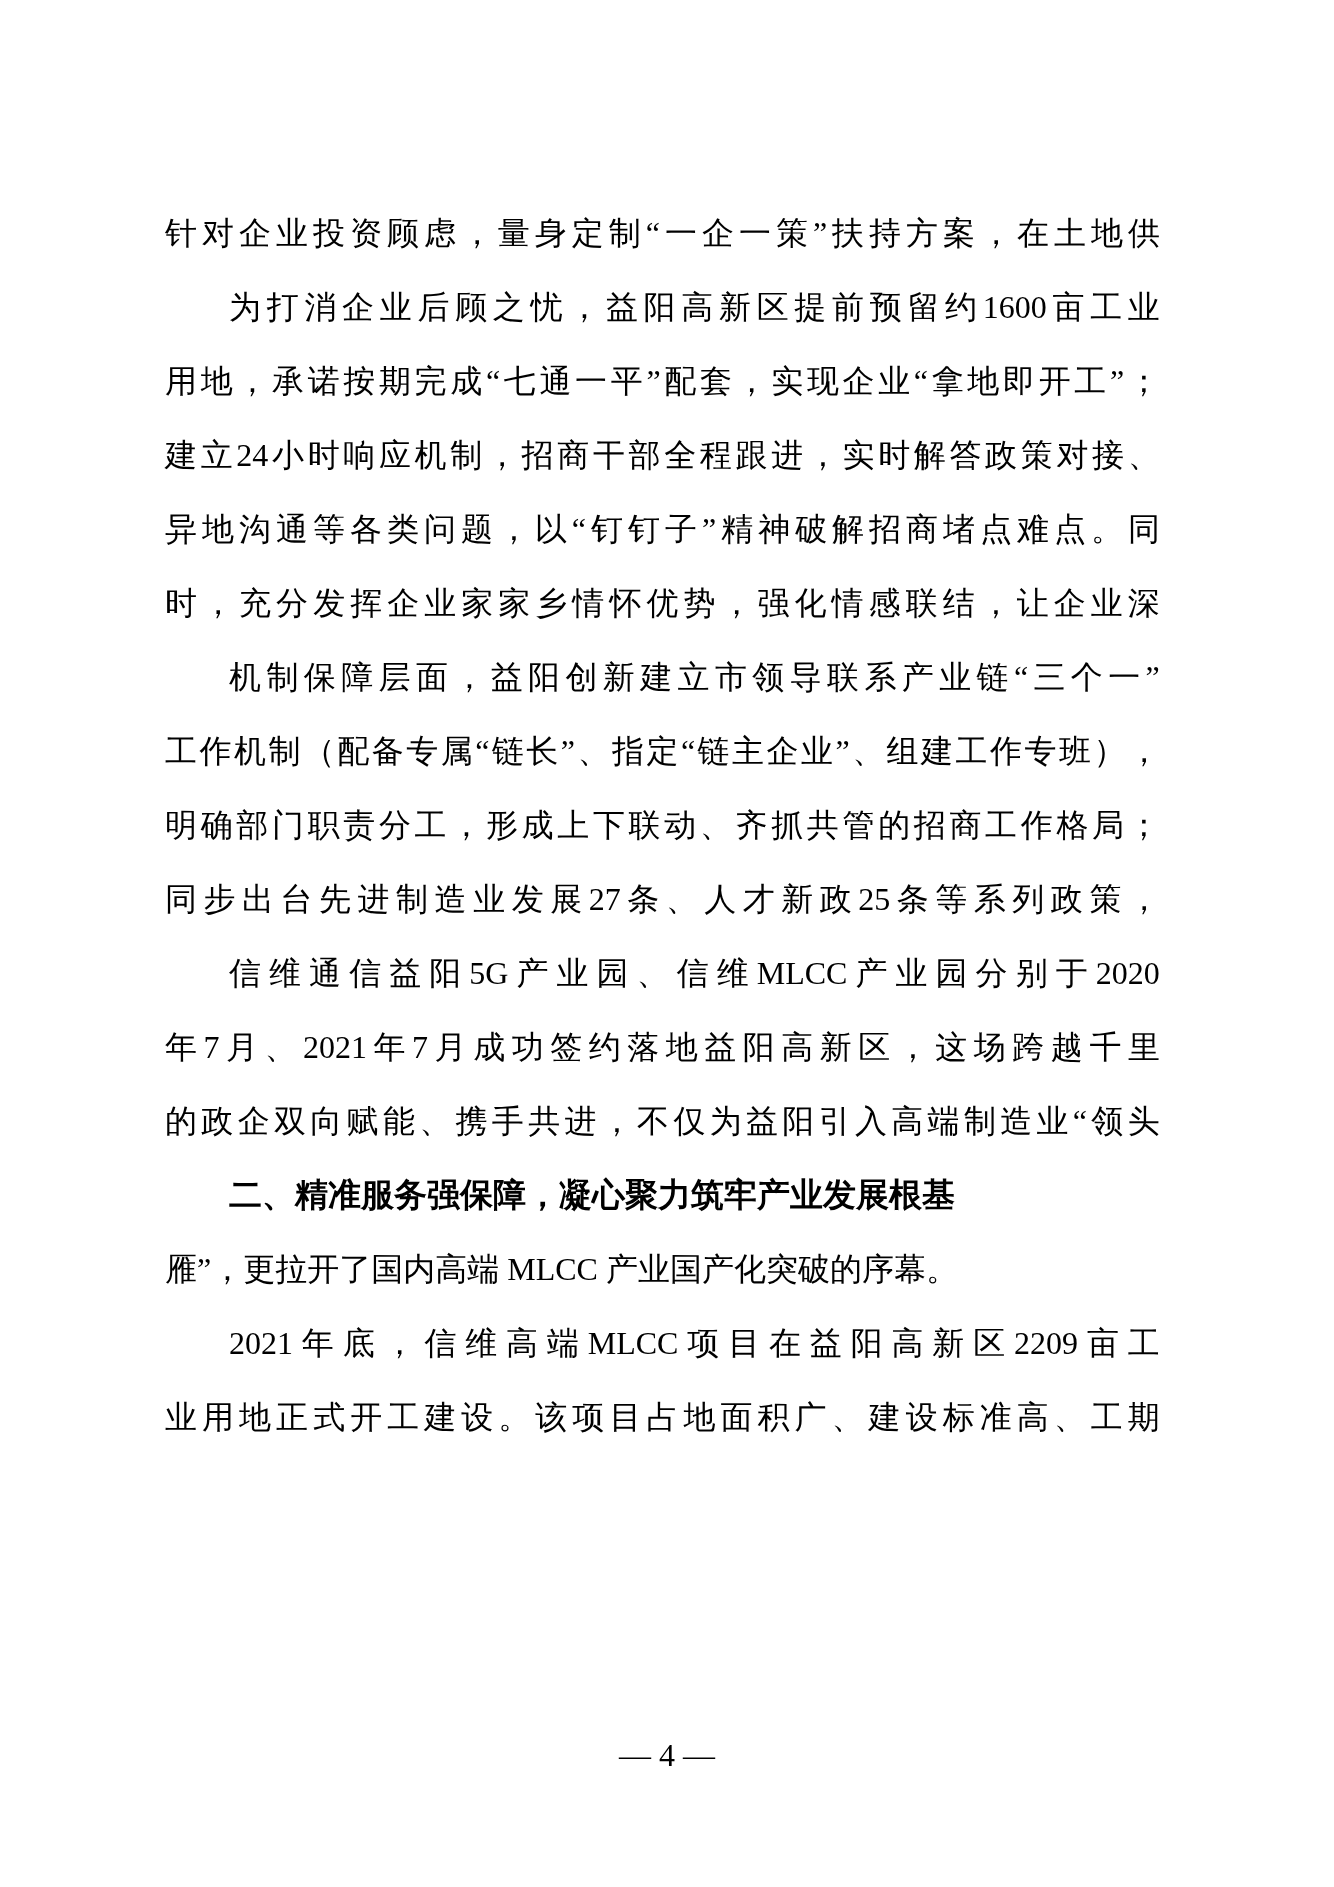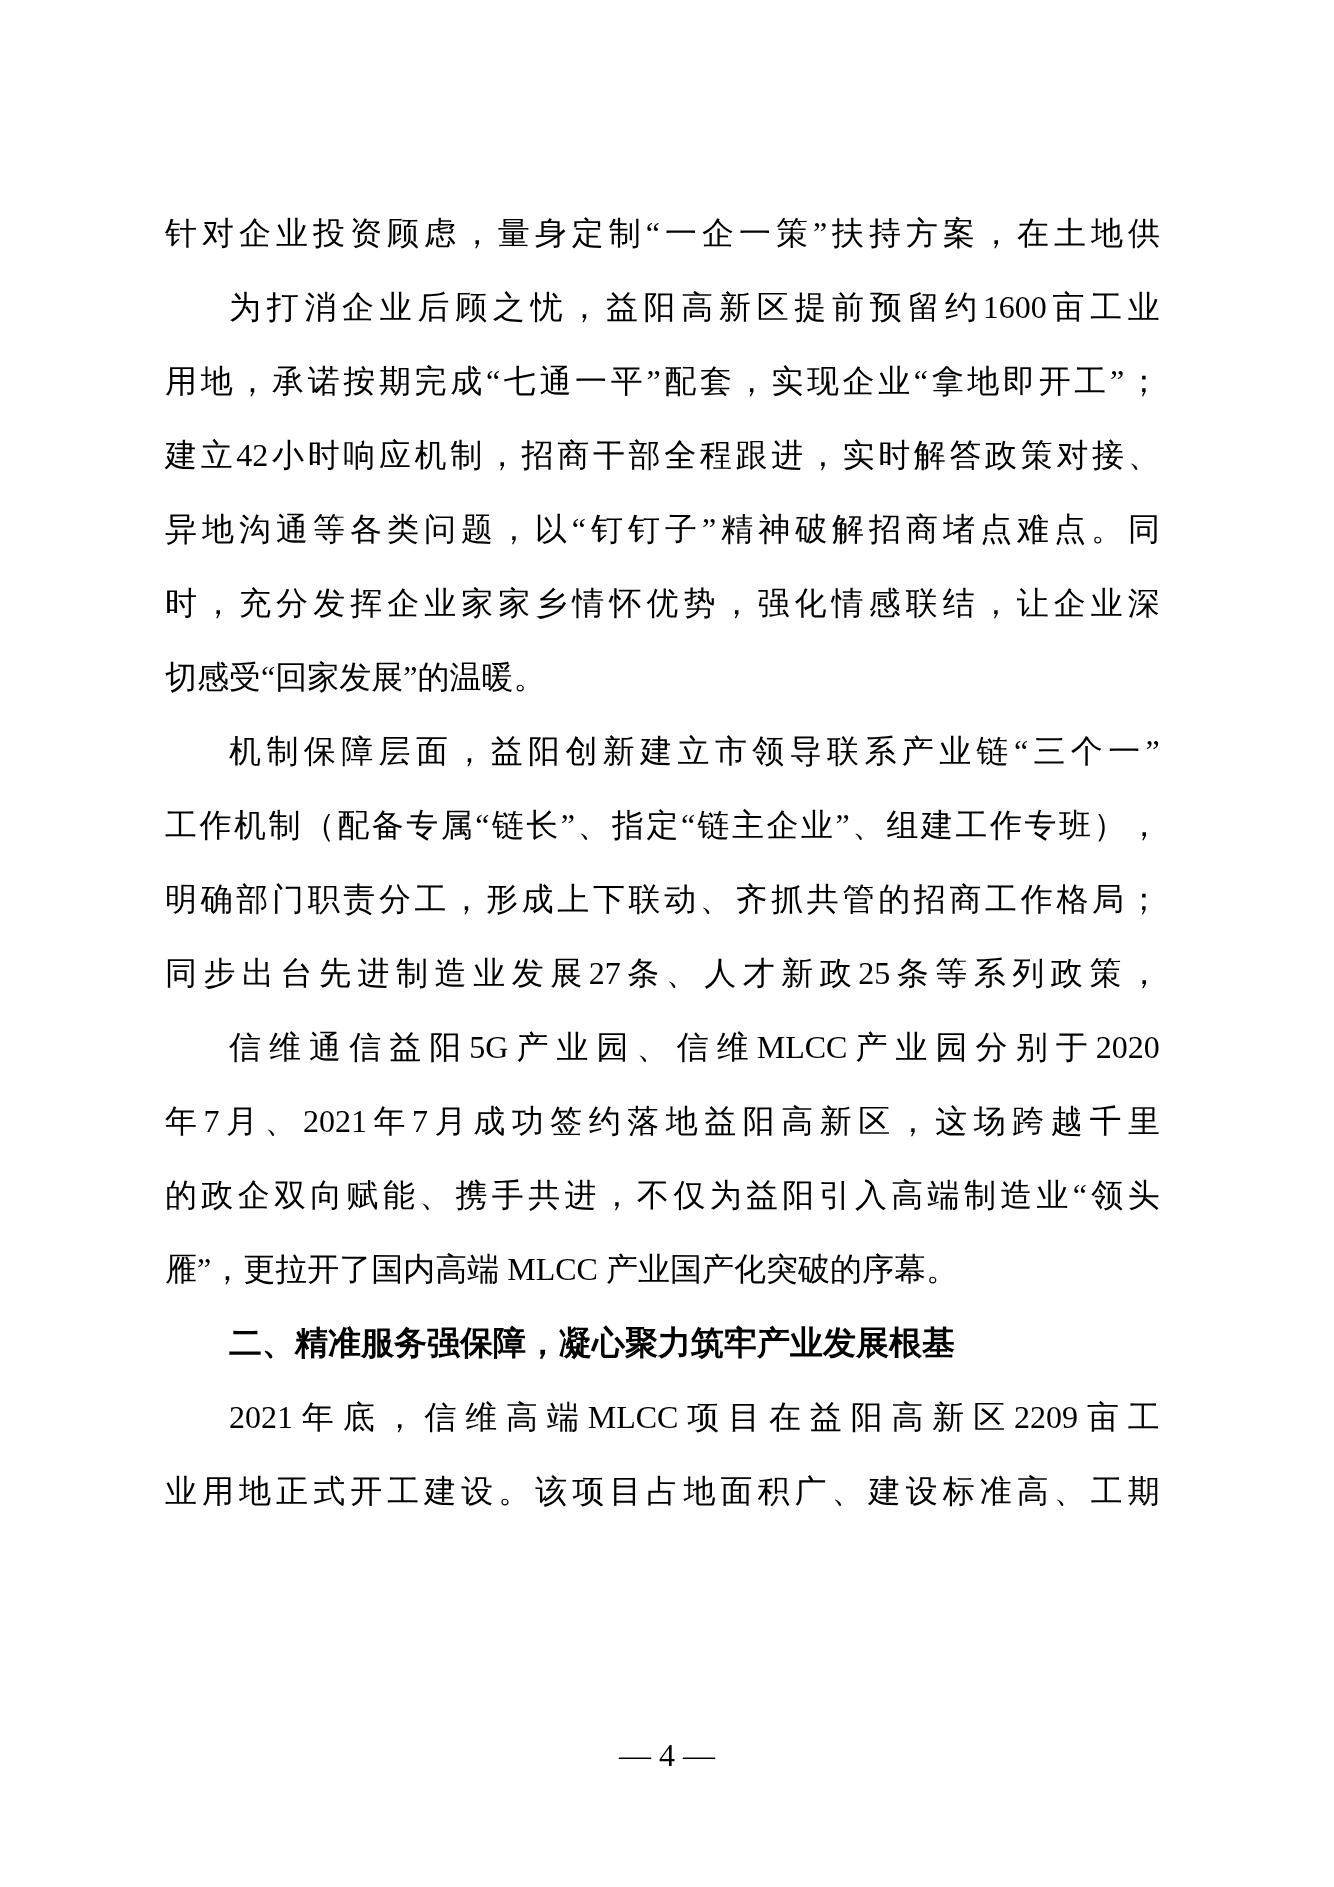--- a/index.html
+++ b/index.html
@@ -143,21 +143,21 @@
         <span>地</span>
         <span>即</span>
         <span>开</span>
         <span>工</span>
         <span>”</span>
         <span>；</span>
       </div>
     <div class="line" data-justified="true">
         <span>建</span>
         <span>立</span>
-        <span>42</span>
+        <span>24</span>
         <span>小</span>
         <span>时</span>
         <span>响</span>
         <span>应</span>
         <span>机</span>
         <span>制</span>
         <span>，</span>
         <span>招</span>
         <span>商</span>
         <span>干</span>
@@ -229,21 +229,20 @@
         <span>情</span>
         <span>感</span>
         <span>联</span>
         <span>结</span>
         <span>，</span>
         <span>让</span>
         <span>企</span>
         <span>业</span>
         <span>深</span>
       </div>
-    <div class="line">切感受“回家发展”的温暖。</div>
     <div class="line indent" data-justified="true">
         <span>机</span>
         <span>制</span>
         <span>保</span>
         <span>障</span>
         <span>层</span>
         <span>面</span>
         <span>，</span>
         <span>益</span>
         <span>阳</span>
@@ -430,22 +429,22 @@
         <span>入</span>
         <span>高</span>
         <span>端</span>
         <span>制</span>
         <span>造</span>
         <span>业</span>
         <span>“</span>
         <span>领</span>
         <span>头</span>
       </div>
+    <div class="line heading indent">二、精准服务强保障，凝心聚力筑牢产业发展根基</div>
     <div class="line">雁”，更拉开了国内高端 MLCC 产业国产化突破的序幕。</div>
-    <div class="line heading indent">二、精准服务强保障，凝心聚力筑牢产业发展根基</div>
     <div class="line indent" data-justified="true">
         <span>2021</span>
         <span>年</span>
         <span>底</span>
         <span>，</span>
         <span>信</span>
         <span>维</span>
         <span>高</span>
         <span>端</span>
         <span>MLCC</span>

